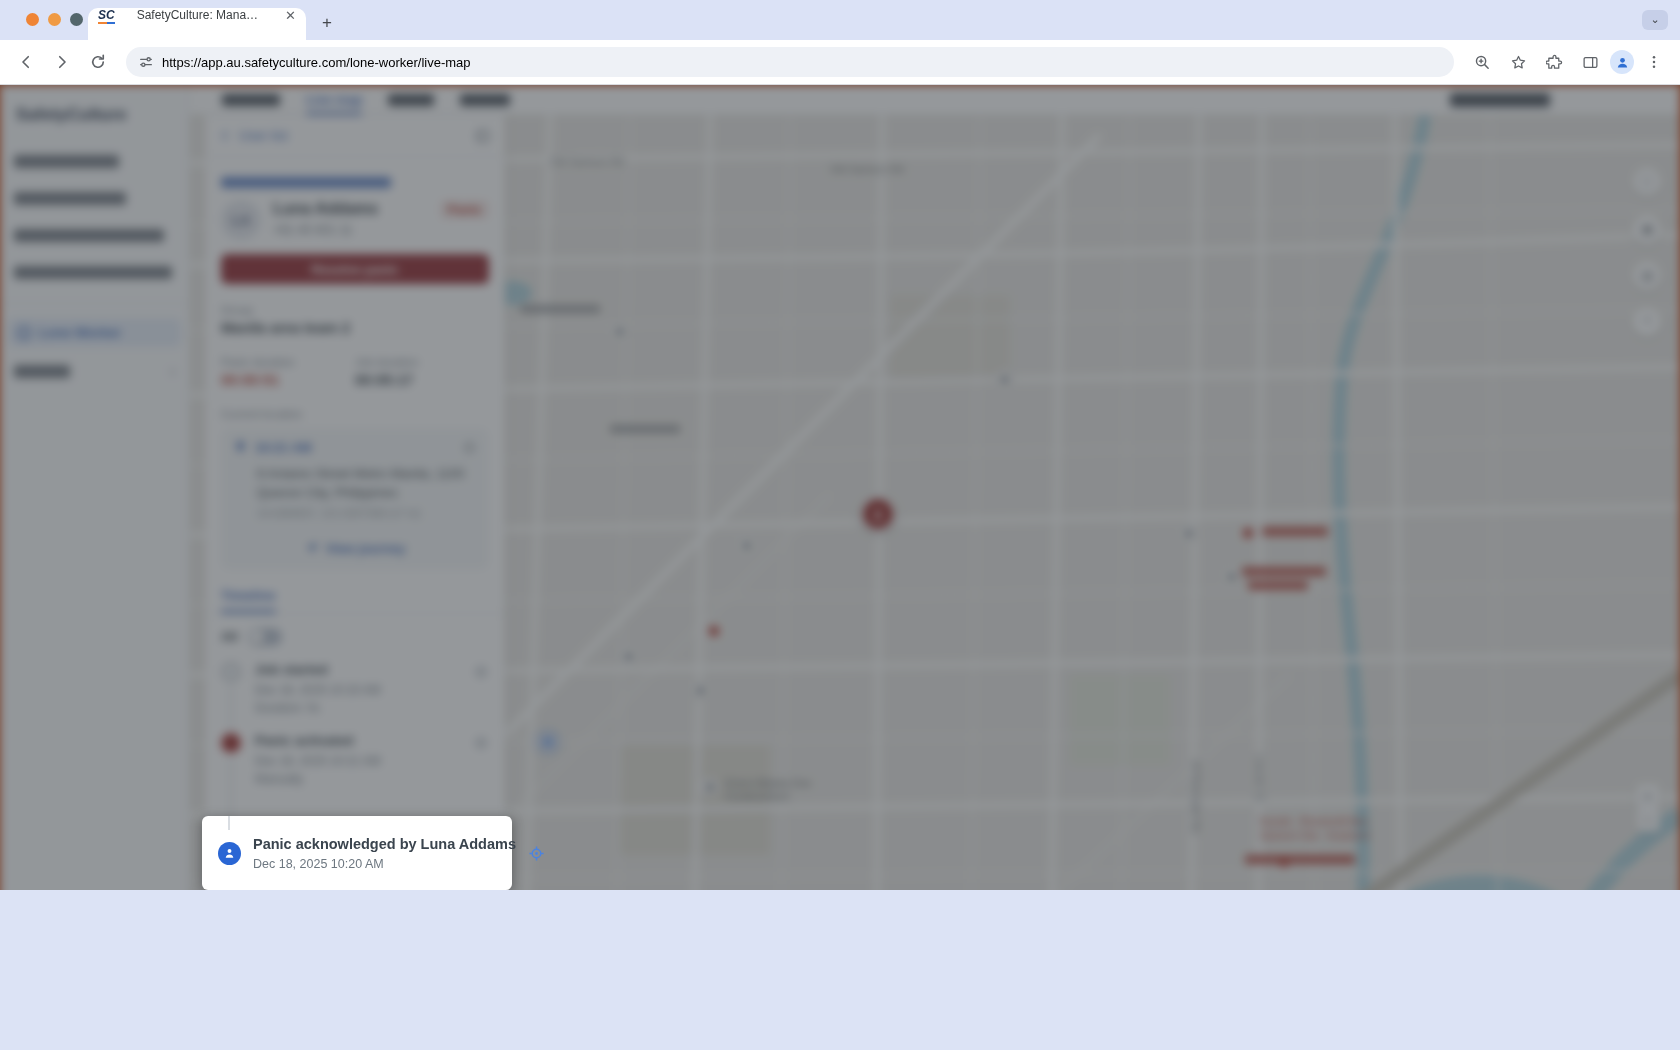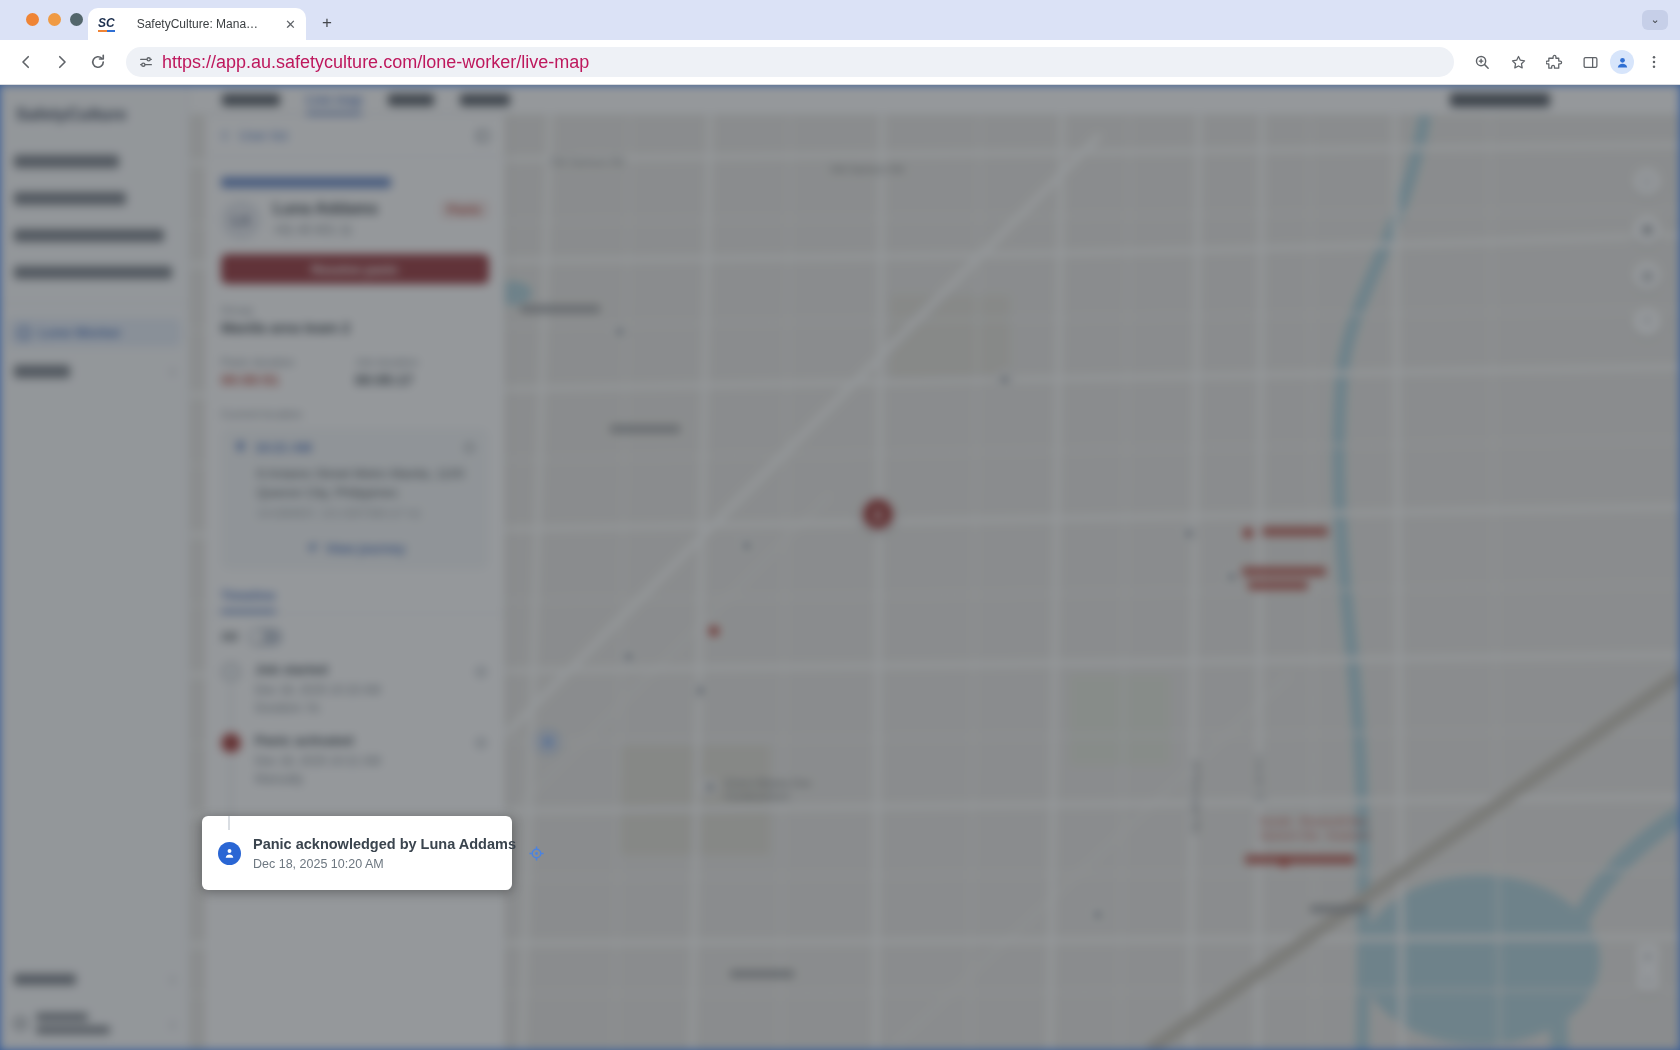--- a/index.html
+++ b/index.html
@@ -5,42 +5,42 @@
   * { margin:0; padding:0; box-sizing:border-box; }
   html,body { width:1680px; height:1050px; overflow:hidden;
     font-family:"Liberation Sans", sans-serif; background:#dce3f5; }
 
   
   .chrome { position:absolute; left:0; top:0; width:1680px; height:85px; z-index:50; }
   .tabstrip { position:relative; height:40px; background:#dbe2f6; }
   .traffic { position:absolute; top:13px; left:26px; display:flex; gap:9px; }
   .light { width:13px; height:13px; border-radius:50%; }
   .tab { position:absolute; left:88px; top:8px; width:218px; height:32px; background:#ffffff;
-    border-radius:10px 10px 0 0; display:flex; align-items:center; padding:10px 10px; gap:22px; }
+    border-radius:10px 10px 0 0; display:flex; align-items:flex-start; padding:0 10px; gap:22px; }
   .favicon { font-weight:bold; font-style:italic; font-size:12px; color:#1c2f4e;
     border-bottom:2px solid; border-image:linear-gradient(90deg,#f08435 50%,#2f6fd3 50%) 1; line-height:14px; }
   .tab-title { font-size:12px; color:#3c4043; white-space:nowrap; overflow:hidden;
     text-overflow:ellipsis; width:158px; }
   .tab-close { font-size:13px; color:#5f6368; cursor:pointer; }
   .newtab-btn { position:absolute; left:322px; top:13px; font-size:17px; color:#44474c; }
   .tabsearch { position:absolute; right:12px; top:10px; width:26px; height:20px; border-radius:6px;
     background:#c6cfe8; color:#44474c; font-size:11px; text-align:center; line-height:19px; }
   .toolbar { height:45px; background:#ffffff; border-bottom:1px solid #dadce0;
     display:flex; align-items:center; padding:0 10px; gap:4px; }
   .nav-ico { width:32px; height:32px; display:flex; align-items:center; justify-content:center;
     color:#5f6368; border-radius:50%; flex:none; }
   .omnibox { flex:1; height:30px; background:#eef1f6; border-radius:15px; margin:0 8px;
     display:flex; align-items:center; padding:0 12px; gap:8px; min-width:0; }
-  .omnibox .url { font-size:18px; color:#be185d; white-space:nowrap; overflow:hidden; }
+  .omnibox .url { font-size:13px; color:#000000; white-space:nowrap; overflow:hidden; }
   .avatar-chrome { width:24px; height:24px; border-radius:50%; background:#d7e5fb;
     display:flex; align-items:center; justify-content:center; color:#2f6fd3; }
 
   
-  .viewport { position:absolute; left:0; top:85px; width:1680px; height:965px;
-    overflow:hidden; background:#3b82f6; }
+  .viewport { position:absolute; left:0; top:85px; width:1680px; height:805px;
+    overflow:hidden; background:#c2410c; }
   .dimmed { position:absolute; inset:0; filter:blur(5px) saturate(.85); }
   .scrim { position:absolute; inset:0; background:rgba(52,57,64,.52); z-index:5; }
 
   
   .sidebar { position:absolute; left:0; top:0; width:190px; height:965px; background:#fbfcfd;
     border-right:1px solid #e5e8ec; padding:14px; z-index:2; }
   .logo { font-size:17px; font-weight:bold; color:#24344d; margin:6px 0 30px 2px; }
   .ph-bar { background:#46505c; border-radius:3px; height:13px; opacity:.75; }
   .sb-item { margin-bottom:24px; }
   .sb-divider { border-top:1px solid #e3e6ea; margin:18px -14px 14px; }

